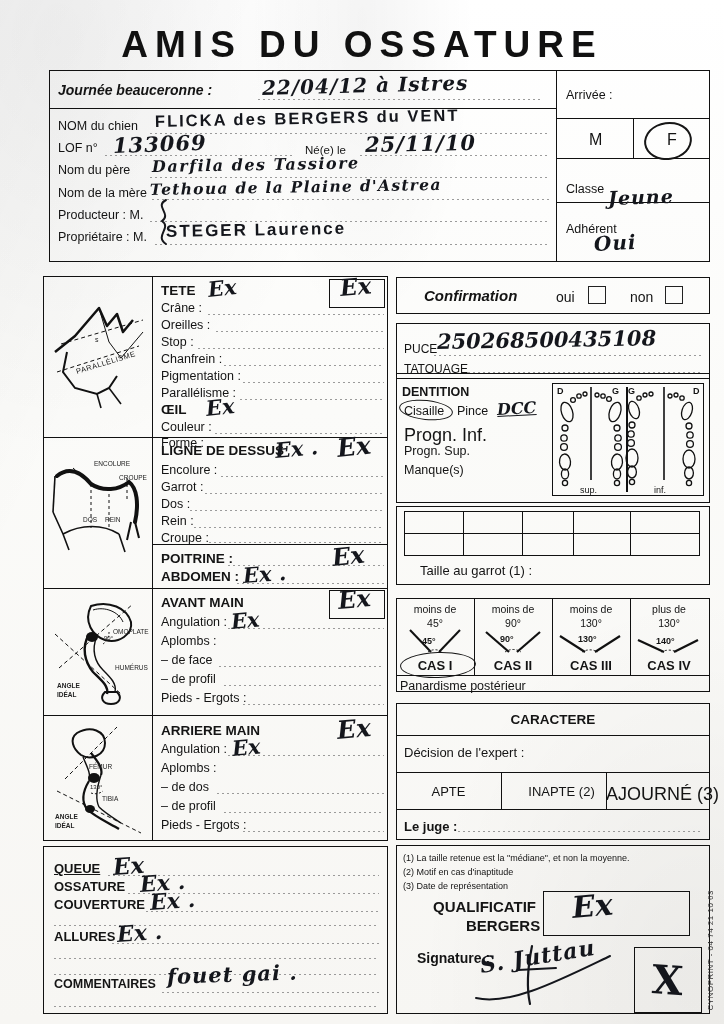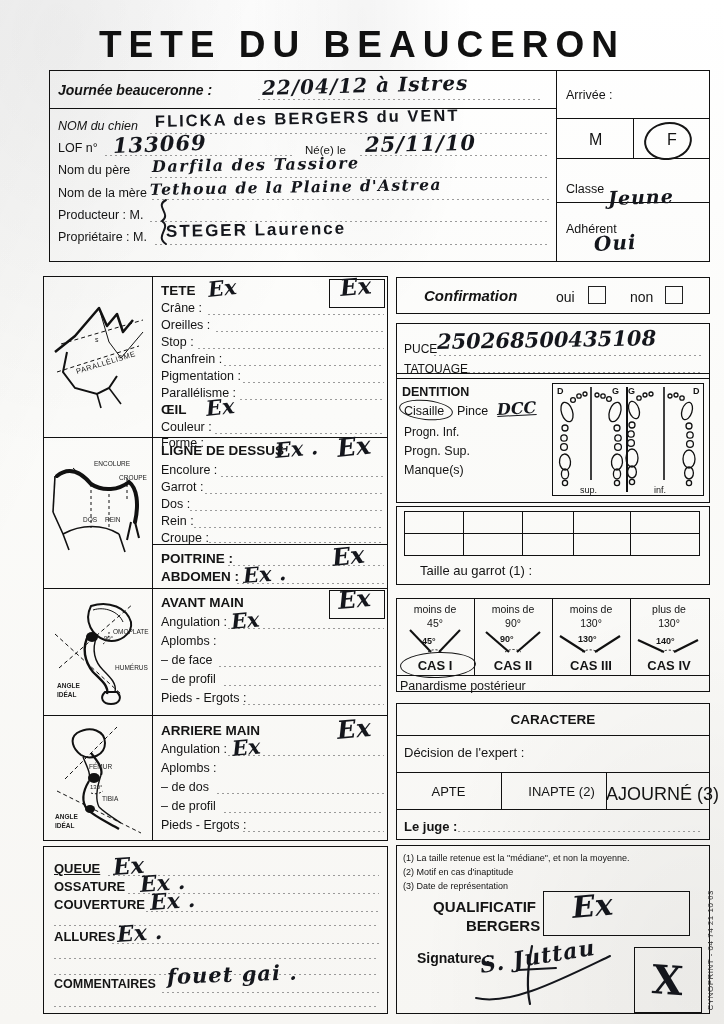--- a/index.html
+++ b/index.html
@@ -97,33 +97,33 @@
     font-size:8px; letter-spacing:.5px; color:#333;
     font-family:"Liberation Sans", sans-serif;
   }
 </style>
 </head>
 <body>
 
 <div class="page">
   <div class="scan-noise"></div>
 
-  <div class="title">TETE DU BEAUCERON</div>
+  <div class="title">AMIS DU OSSATURE</div>
 
   <div class="box" style="left:49px; top:70px; width:661px; height:192px;"></div>
 
   <div class="vline" style="left:556px; top:70px; height:192px;"></div>
 
   <div class="hline" style="left:49px; top:108px; width:507px;"></div>
 
   <div class="lbl lbl-it" style="left:58px; top:82px; font-size:14px;">Journée beauceronne :</div>
   <div class="dots" style="left:258px; top:99px; width:285px;"></div>
   <div class="hw" style="left:262px; top:76px; font-size:20px; transform:rotate(-1.5deg);">22/04/12 à Istres</div>
 
-  <div class="lbl" style="left:58px; top:119px;font-style:italic;">NOM du chien</div>
+  <div class="lbl" style="left:58px; top:119px;">NOM du chien</div>
   <div class="dots" style="left:150px; top:133px; width:400px;"></div>
   <div class="hw hw-print" style="left:155px; top:112px; font-size:16.5px; transform:rotate(-1.2deg);">FLICKA des BERGERS du VENT</div>
 
   <div class="lbl" style="left:58px; top:141px;">LOF n°</div>
   <div class="dots" style="left:105px; top:155px; width:190px;"></div>
   <div class="hw" style="left:113px; top:133px; font-size:21px; transform:rotate(-2deg);">133069</div>
 
   <div class="lbl" style="left:305px; top:144px; font-size:11.5px;">Né(e) le</div>
   <div class="dots" style="left:360px; top:155px; width:190px;"></div>
   <div class="hw" style="left:365px; top:132px; font-size:21px; transform:rotate(-1deg);">25/11/10</div>
@@ -365,21 +365,21 @@
 
   <div class="lbl" style="left:404px; top:362px; font-size:12px;">TATOUAGE</div>
   <div class="dots" style="left:468px; top:372px; width:234px;"></div>
 
   <div class="lbl lbl-b" style="left:402px; top:385px; font-size:12.5px;">DENTITION</div>
   <div class="lbl" style="left:404px; top:404px; font-size:12.5px;">Cisaille</div>
   <div class="ink-circle2" style="left:399px; top:400px; width:54px; height:20px; border-radius:50%;"></div>
   <div class="lbl" style="left:457px; top:404px; font-size:12.5px;">Pince</div>
   <div class="hw" style="left:497px; top:400px; font-size:16px; transform:rotate(-3deg); letter-spacing:0px; text-decoration:underline;">DCC</div>
 
-  <div class="lbl" style="left:404px; top:425px; font-size:12px;">Progn. Inf.</div>
+  <div class="lbl" style="left:404px; top:425px; font-size:18px;">Progn. Inf.</div>
   <div class="lbl" style="left:404px; top:444px; font-size:12.5px;">Progn. Sup.</div>
   <div class="lbl" style="left:404px; top:463px; font-size:12.5px;">Manque(s)</div>
 
   <div class="box thin" style="left:552px; top:383px; width:152px; height:113px;"></div>
   <div class="lbl lbl-xs" style="left:557px; top:386px; font-weight:bold;">D</div>
   <div class="lbl lbl-xs" style="left:612px; top:386px; font-weight:bold;">G</div>
   <div class="lbl lbl-xs" style="left:628px; top:386px; font-weight:bold;">G</div>
   <div class="lbl lbl-xs" style="left:693px; top:386px; font-weight:bold;">D</div>
   <div class="lbl lbl-xs" style="left:580px; top:485px;">sup.</div>
   <div class="lbl lbl-xs" style="left:654px; top:485px;">inf.</div>

